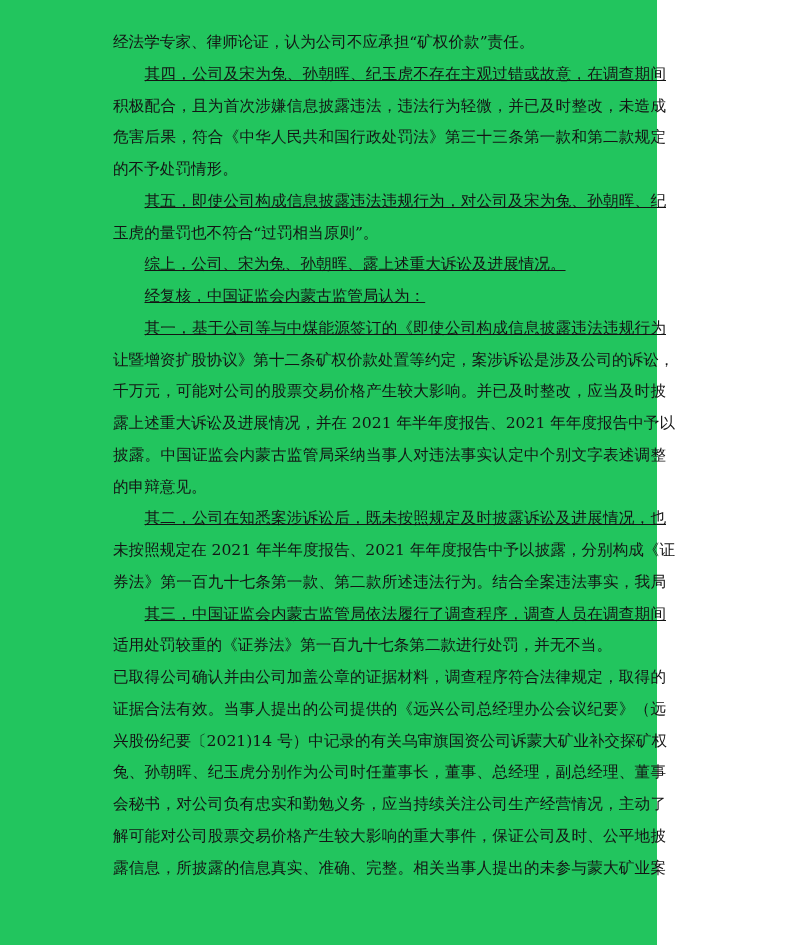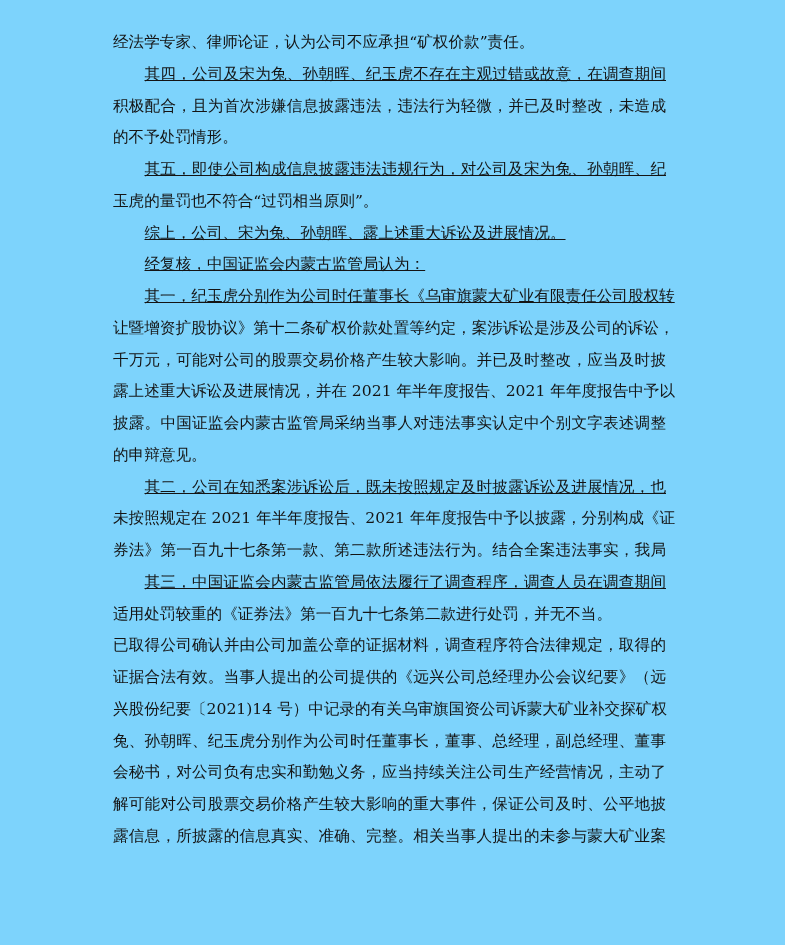--- a/index.html
+++ b/index.html
@@ -12,23 +12,23 @@
     height: 945px;
     overflow: hidden;
     position: relative;
     font-family: "DejaVu Serif", "Liberation Serif", serif;
     color: #141414;
   }
   .page {
     position: absolute;
     left: 0;
     top: 0;
-    width: 785px;
+    width: 657px;
     height: 945px;
-    background: #7dd3fc;
+    background: #22c55e;
   }
   .text-column {
     position: absolute;
     left: 113px;
     top: 27px;
     width: 553px;
   }
   .line {
     height: 31.75px;
     line-height: 31.75px;
@@ -48,26 +48,27 @@
 </style>
 </head>
 <body>
 
 <div class="page">
   <div class="text-column" id="text-column">
 
     <div class="line last">经法学专家、律师论证，认为公司不应承担“矿权价款”责任。</div>
     <div class="line indent">其四，公司及宋为兔、孙朝晖、纪玉虎不存在主观过错或故意，在调查期间</div>
     <div class="line">积极配合，且为首次涉嫌信息披露违法，违法行为轻微，并已及时整改，未造成</div>
+    <div class="line">危害后果，符合《中华人民共和国行政处罚法》第三十三条第一款和第二款规定</div>
     <div class="line last">的不予处罚情形。</div>
     <div class="line indent">其五，即使公司构成信息披露违法违规行为，对公司及宋为兔、孙朝晖、纪</div>
     <div class="line last">玉虎的量罚也不符合“过罚相当原则”。</div>
     <div class="line indent last">综上，公司、宋为兔、孙朝晖、露上述重大诉讼及进展情况。</div>
     <div class="line indent last">经复核，中国证监会内蒙古监管局认为：</div>
-    <div class="line indent">其一，纪玉虎分别作为公司时任董事长《乌审旗蒙大矿业有限责任公司股权转</div>
+    <div class="line indent">其一，基于公司等与中煤能源签订的《即使公司构成信息披露违法违规行为</div>
     <div class="line">让暨增资扩股协议》第十二条矿权价款处置等约定，案涉诉讼是涉及公司的诉讼，</div>
     <div class="line">千万元，可能对公司的股票交易价格产生较大影响。并已及时整改，应当及时披</div>
     <div class="line">露上述重大诉讼及进展情况，并在 2021 年半年度报告、2021 年年度报告中予以</div>
     <div class="line">披露。中国证监会内蒙古监管局采纳当事人对违法事实认定中个别文字表述调整</div>
     <div class="line last">的申辩意见。</div>
     <div class="line indent">其二，公司在知悉案涉诉讼后，既未按照规定及时披露诉讼及进展情况，也</div>
     <div class="line">未按照规定在 2021 年半年度报告、2021 年年度报告中予以披露，分别构成《证</div>
     <div class="line">券法》第一百九十七条第一款、第二款所述违法行为。结合全案违法事实，我局</div>
     <div class="line indent">其三，中国证监会内蒙古监管局依法履行了调查程序，调查人员在调查期间</div>
     <div class="line last">适用处罚较重的《证券法》第一百九十七条第二款进行处罚，并无不当。</div>

